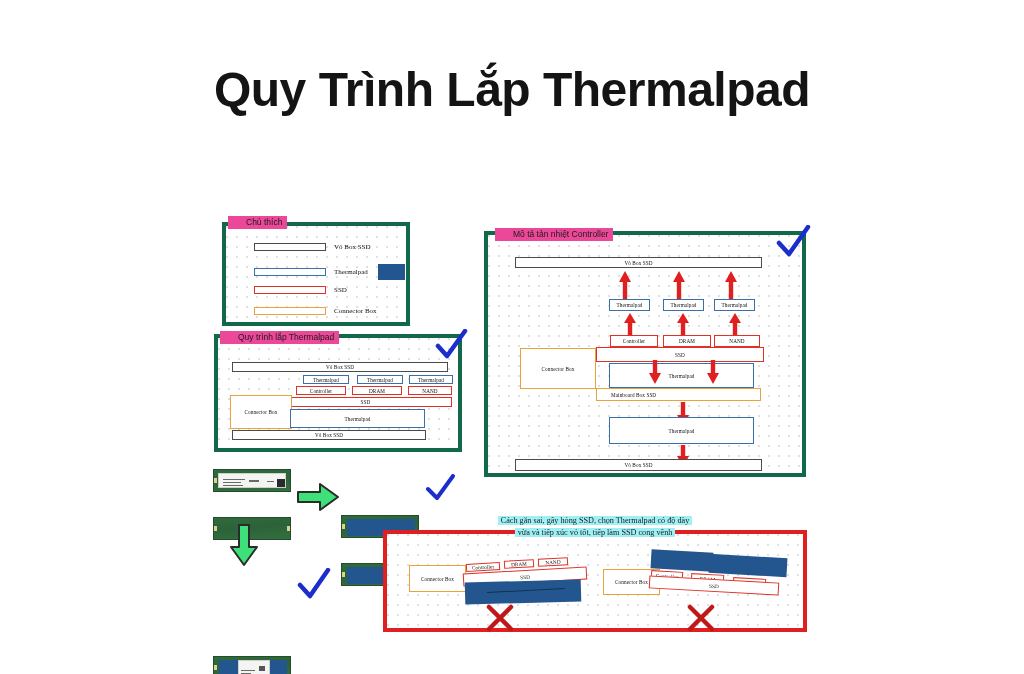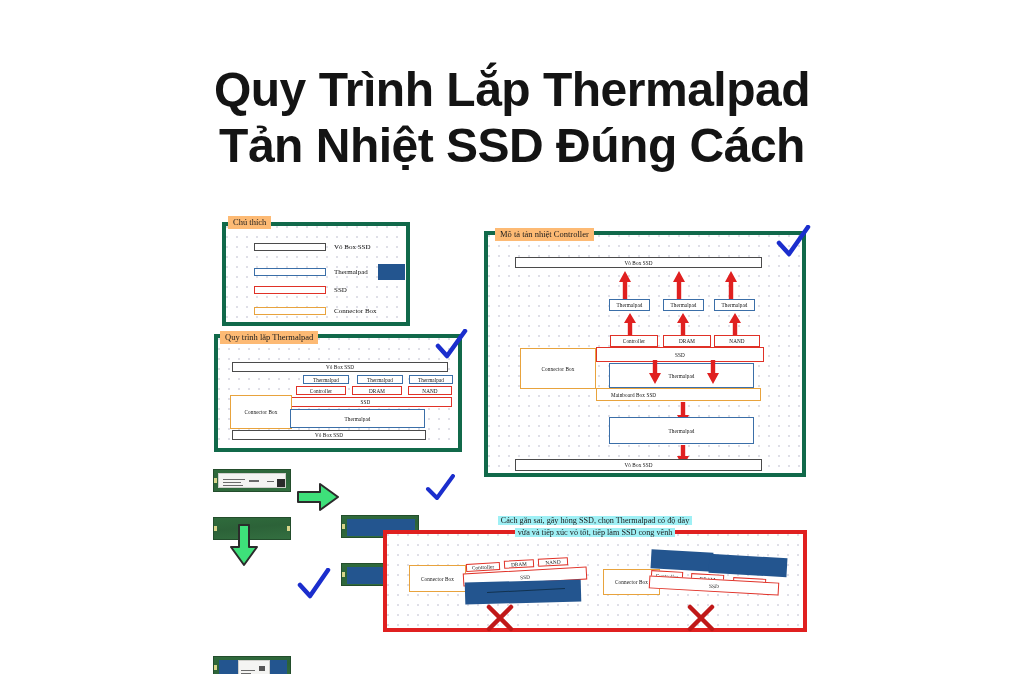--- a/index.html
+++ b/index.html
@@ -35,27 +35,27 @@
   .grid{
     position:absolute;left:0;top:0;right:0;bottom:0;
     background-image:
       radial-gradient(circle at 1px 1px, #d9d9e3 0.8px, transparent 0.9px);
     background-size:10px 10px;
     opacity:.85;
     pointer-events:none;
   }
   .boxlabel{
     position:absolute;
-    background:#fdba74;
+    background:#ec4899;
     color:#1b1b1b;
     font-size:8.5px;
-    padding:1px 5px 2px 5px;
+    padding:1px 5px 2px 18px;
     white-space:nowrap;
     z-index:6;
-    font-family:Liberation Serif, serif;
+    font-family:Liberation Sans, sans-serif;
   }
 
   
   .blk{
     position:absolute;
     box-sizing:border-box;
     background:#ffffff;
     display:flex;align-items:center;justify-content:center;
     font-size:5.2px;
     color:#111;
@@ -124,21 +124,20 @@
 
   .tilt{position:absolute;transform-origin:center center;}
 </style>
 </head>
 <body>
 
 <div class="stage">
 
   <div class="title">
     <span>Quy Trình Lắp Thermalpad</span>
-    <span class="l2">Tản Nhiệt SSD Đúng Cách</span>
   </div>
 
   <div class="greenbox" style="left:222px;top:222px;width:188px;height:104px;">
     <div class="grid"></div>
 
     <div class="legrow" style="left:28px;top:17px;">
       <div class="legbar" style="width:72px;height:8px;border:1.2px solid #4b4b4b;"></div>
       <div class="legtxt">Vỏ Box SSD</div>
     </div>
 

